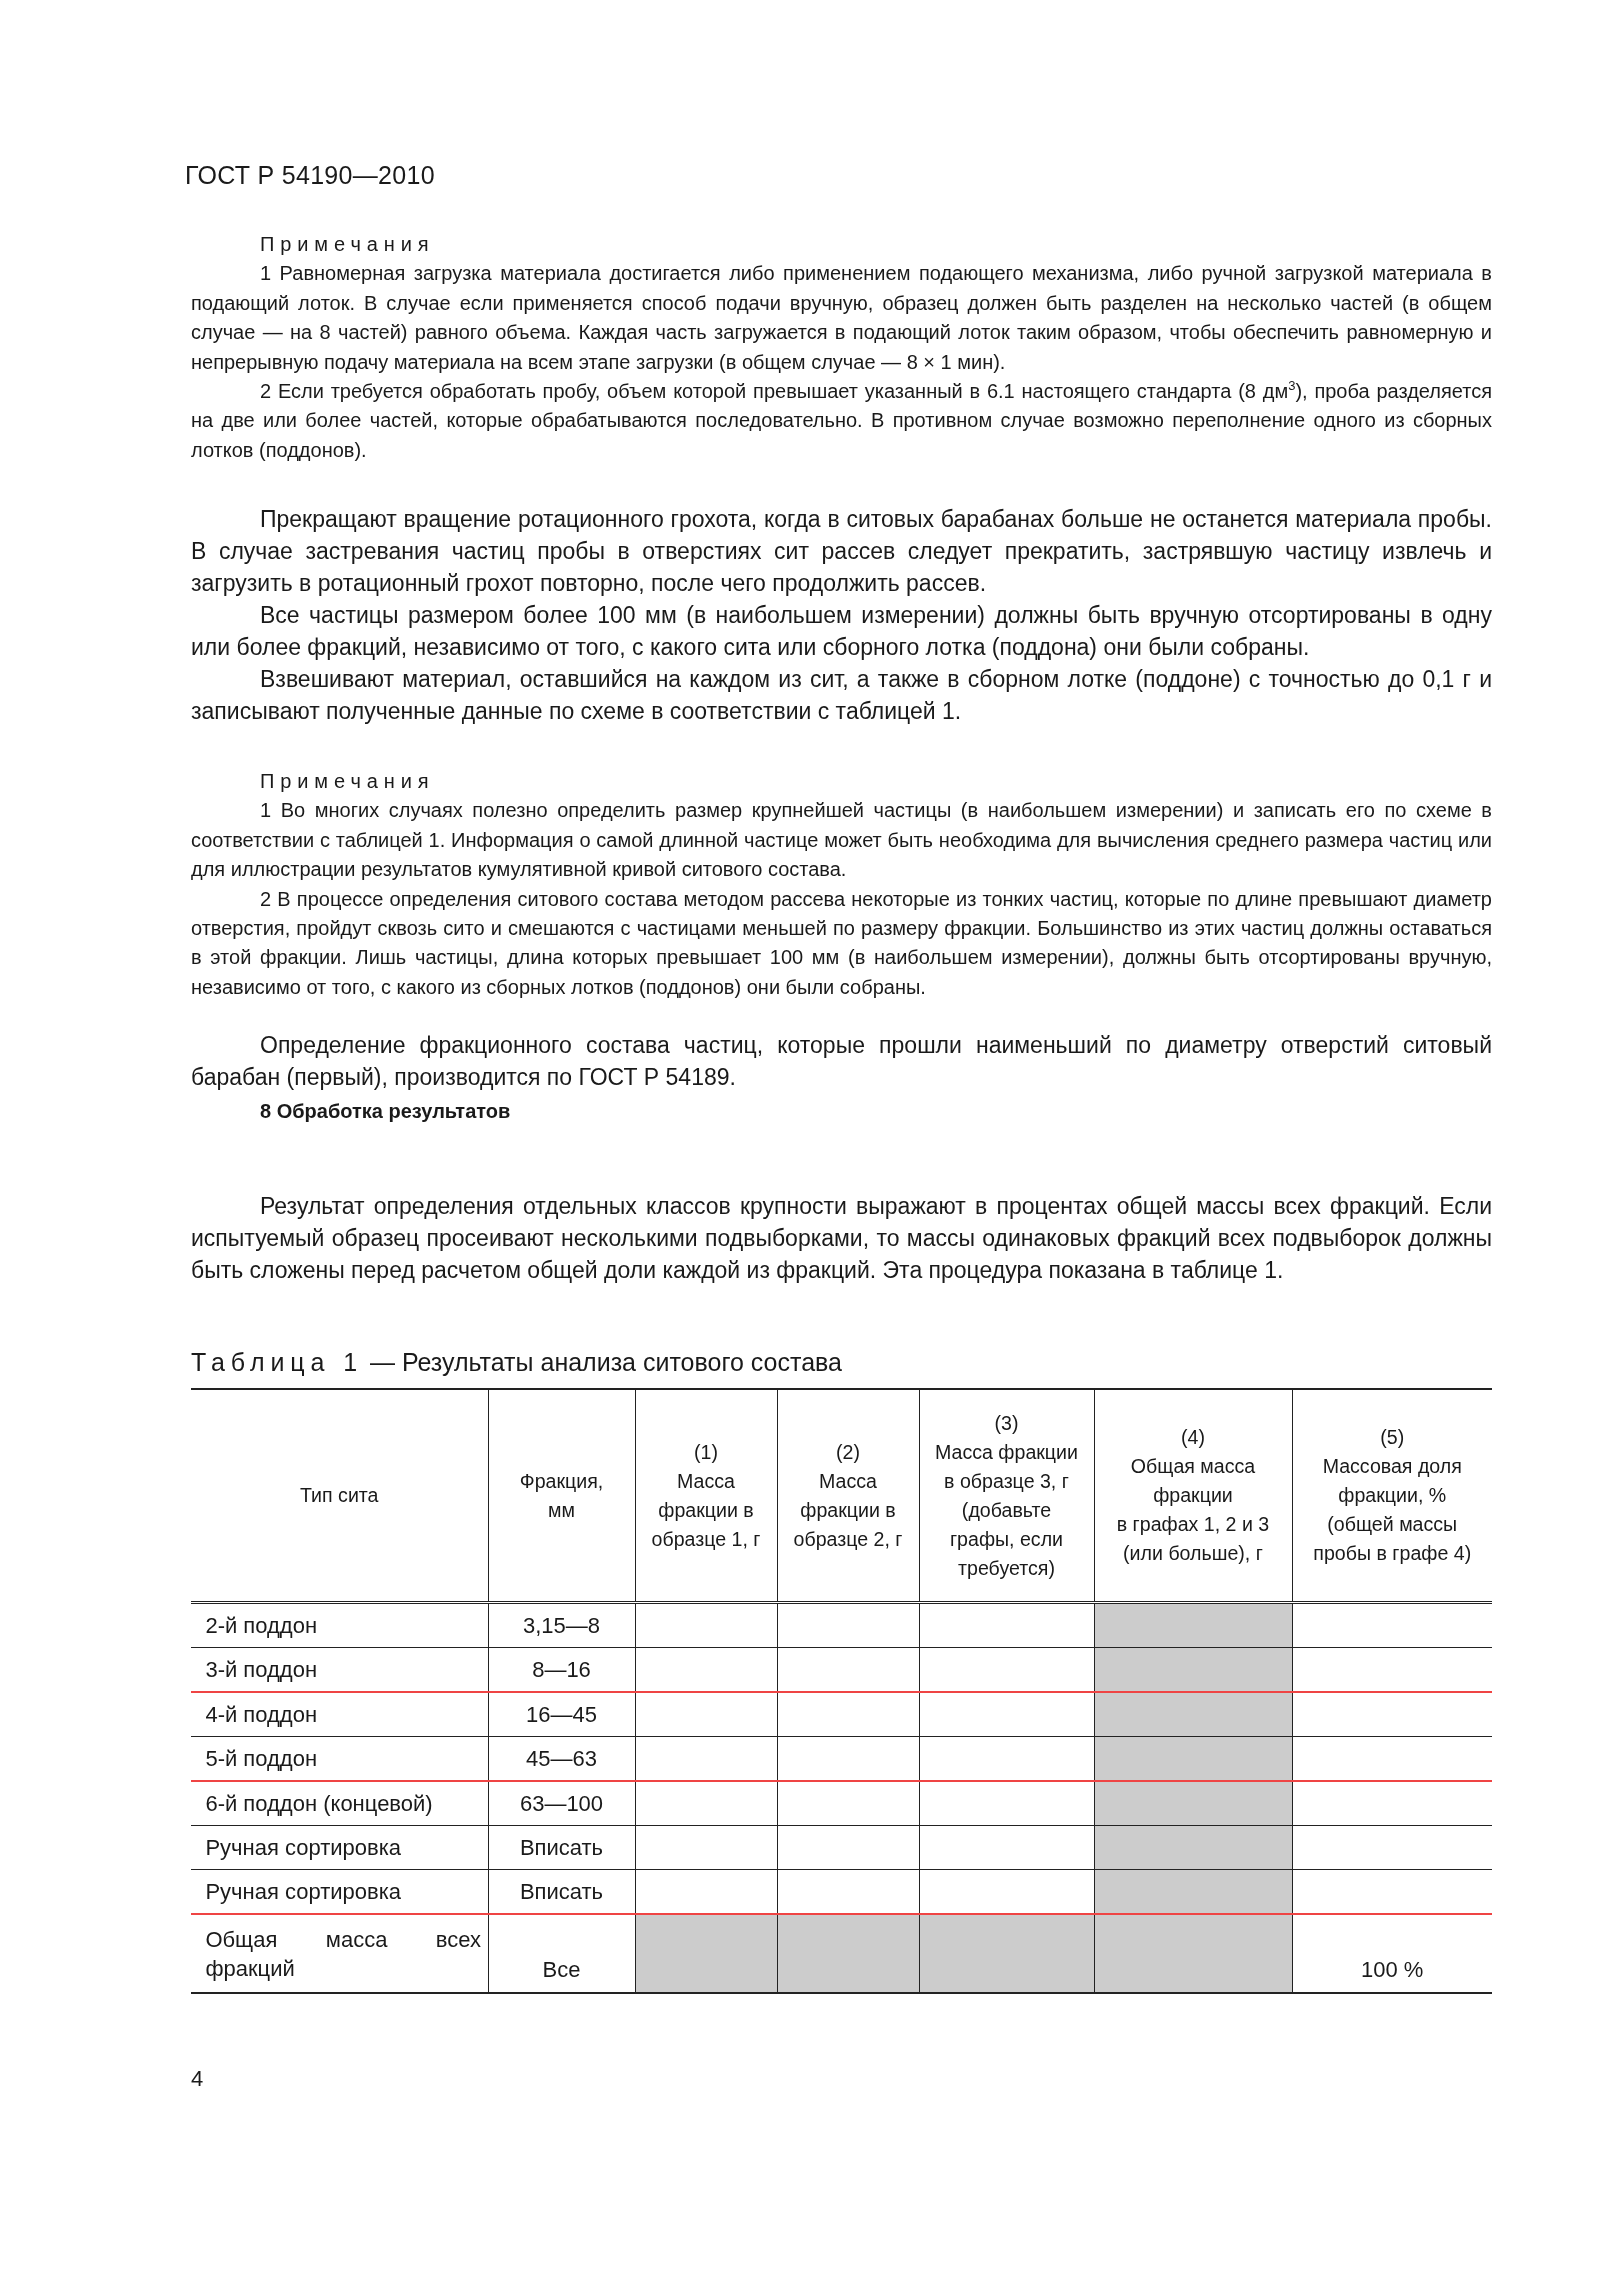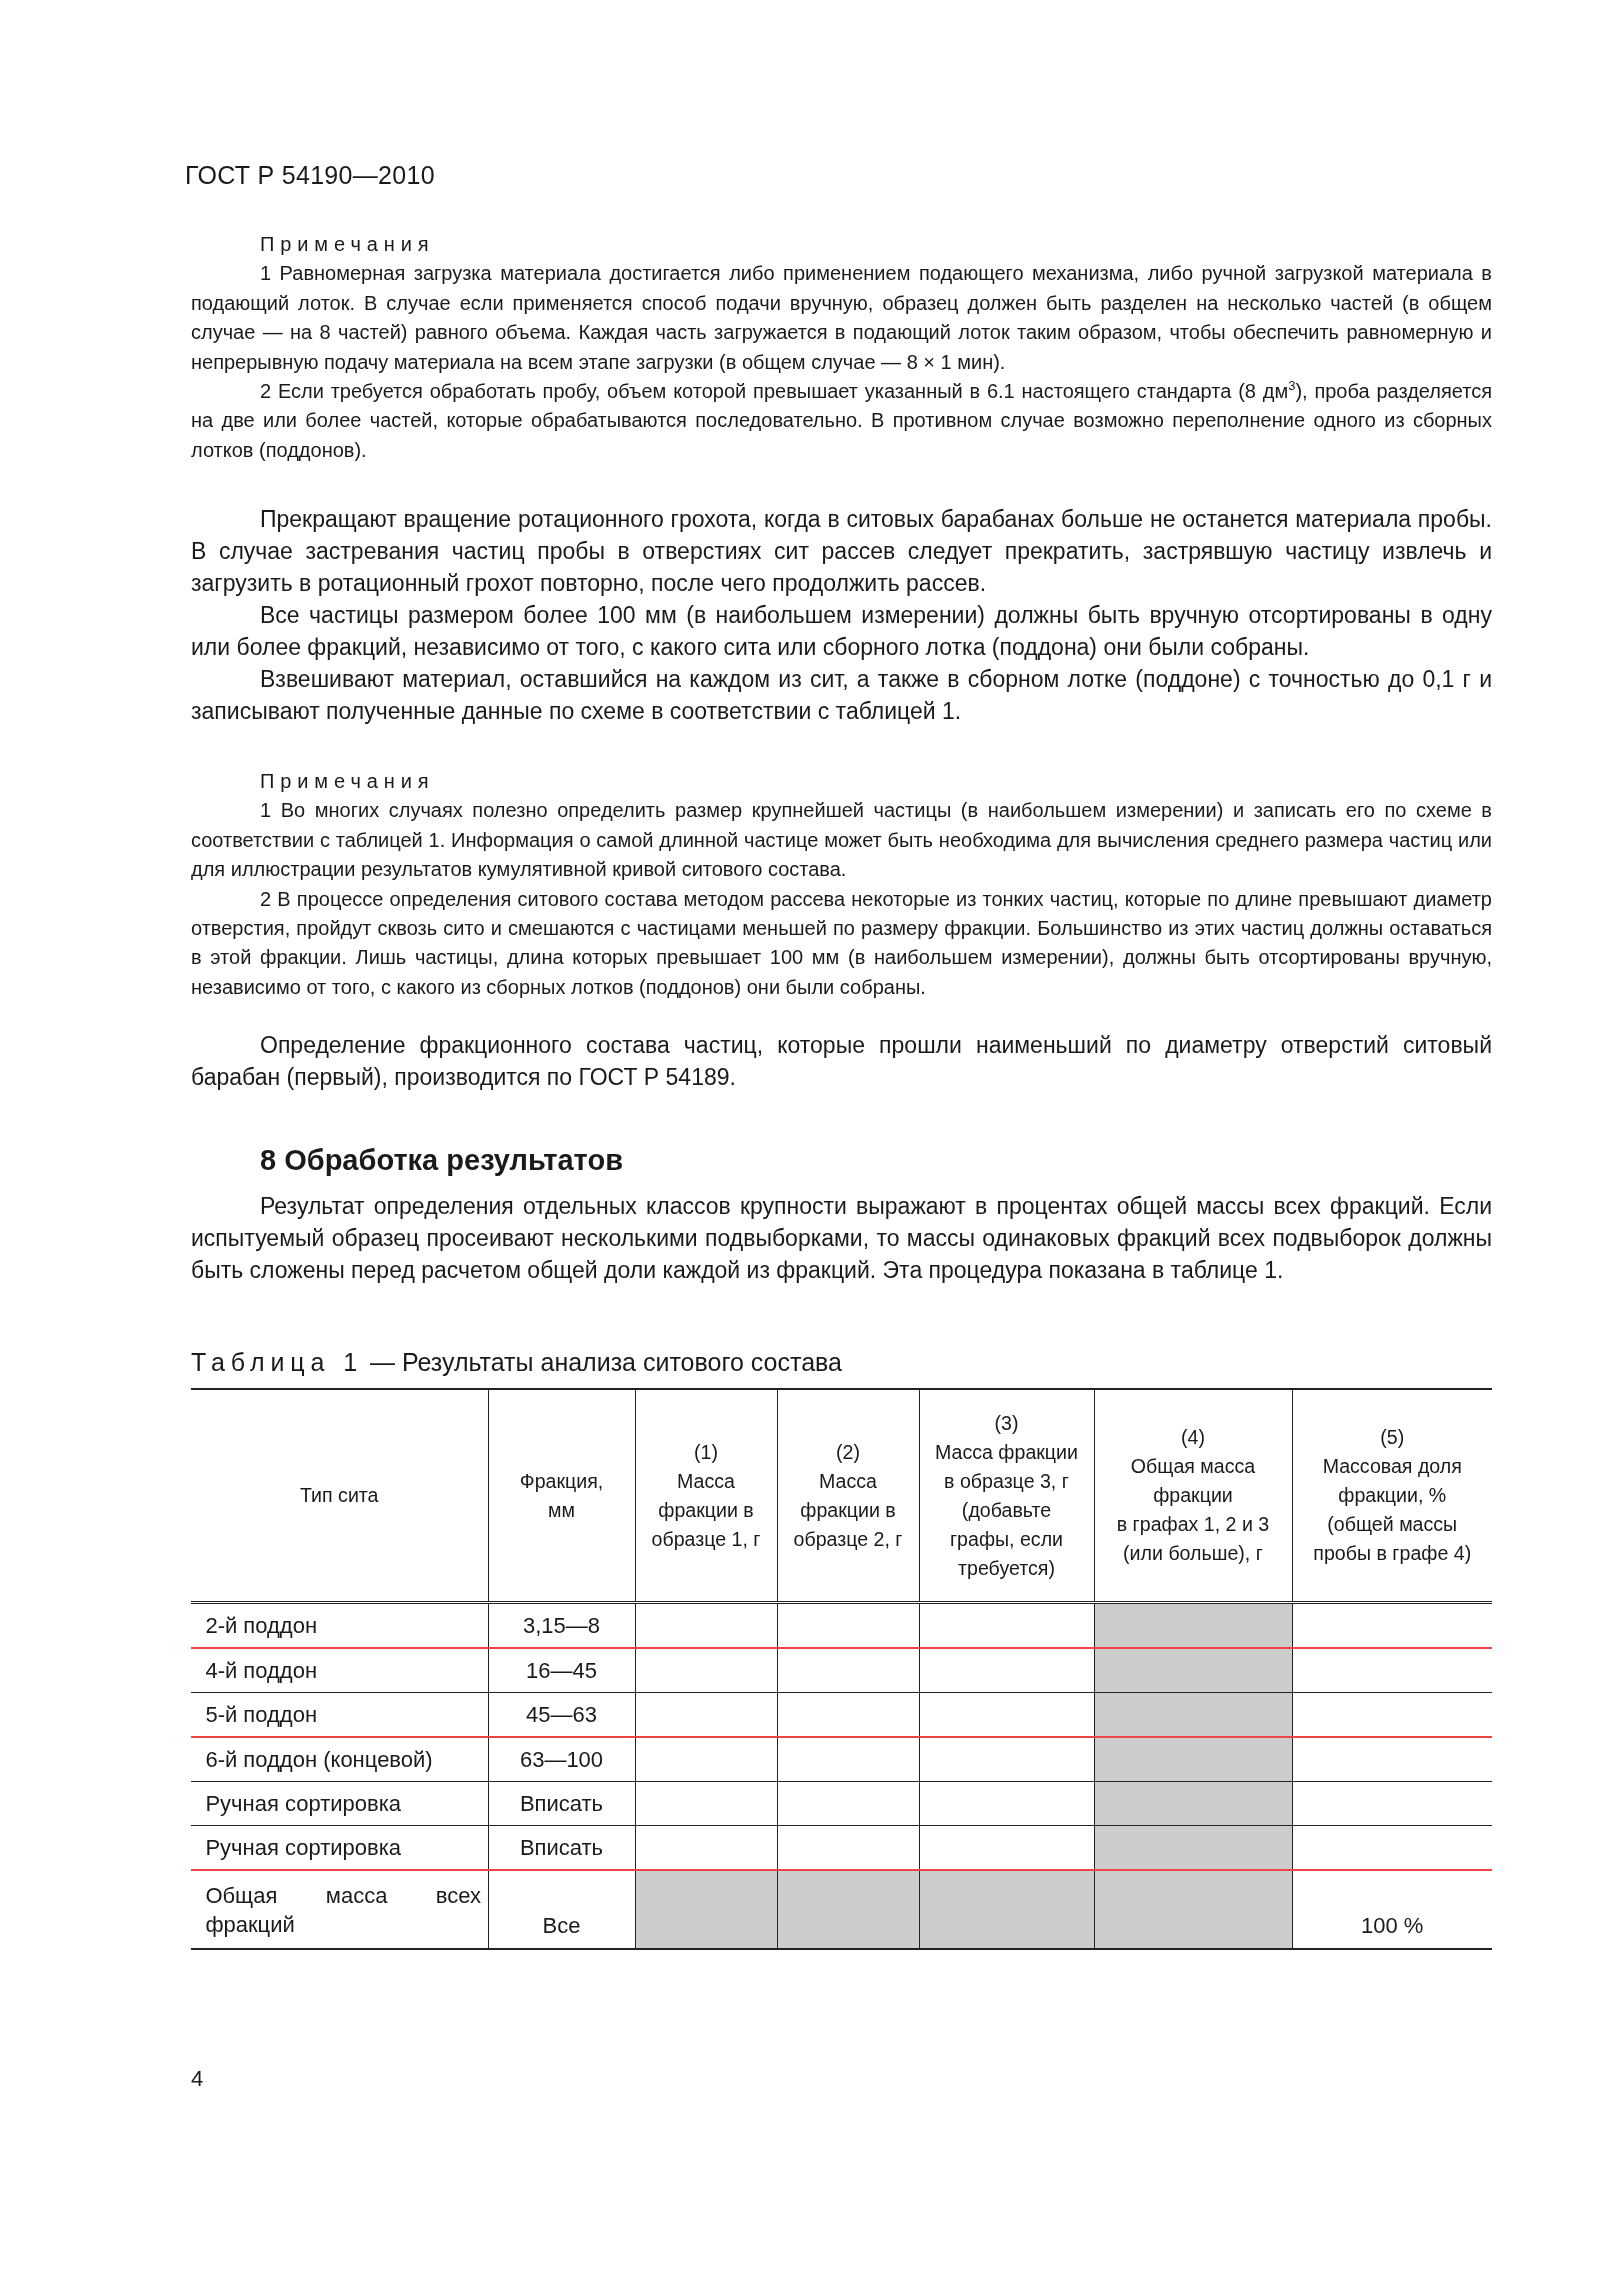--- a/index.html
+++ b/index.html
@@ -4,21 +4,21 @@
 <style>
   html, body { margin:0; padding:0; background:#ffffff; }
   body { width:1623px; height:2295px; position:relative; overflow:hidden;
          font-family:"Liberation Sans", sans-serif; color:#1a1a1a; }
   .abs { position:absolute; }
   .doc-header { left:185px; top:161px; font-size:25px; font-weight:normal; letter-spacing:0.3px; }
   .note-block { left:191px; width:1301px; font-size:20px; line-height:29.4px; text-align:justify; }
   .note-title { letter-spacing:5.9px; padding-left:69px; }
   .indent { text-indent:69px; }
   .body-block { left:191px; width:1301px; font-size:23px; line-height:32px; text-align:justify; }
-  .section-title { left:260px; top:1144px; font-size:29px; font-weight:bold; }
+  .section-title { left:260px; top:1100px; font-size:20px; font-weight:bold; }
   .caption { left:191px; top:1348px; font-size:25px; }
   .caption .spaced { letter-spacing:5.9px; }
   .page-number { left:191px; top:2066px; font-size:22px; }
 
   table.t { position:absolute; left:191px; top:1388px; width:1301px; border-collapse:collapse;
             table-layout:fixed; font-size:19.6px; }
   table.t td, table.t th { border:1px solid #222; padding:0 6.5px; font-weight:normal; }
   table.t thead th { height:211px; text-align:center; vertical-align:middle; line-height:29px; border-bottom:3.3px double #222; }
   table.t thead tr { border-top:2px solid #222; }
   table.t tbody td { height:43px; font-size:22px; vertical-align:middle; }
@@ -115,20 +115,29 @@
   <tbody>
     <tr>
       <td class="name">2-й поддон</td>
       <td class="frac">3,15—8</td>
       <td></td>
         <td></td>
         <td></td>
       <td class="shade"></td>
         <td></td>
     </tr>
+    <tr>
+      <td class="name">3-й поддон</td>
+      <td class="frac">8—16</td>
+      <td></td>
+        <td></td>
+        <td></td>
+      <td class="shade"></td>
+        <td></td>
+    </tr>
     <tr class="thick">
       <td class="name">4-й поддон</td>
       <td class="frac">16—45</td>
       <td></td>
         <td></td>
         <td></td>
       <td class="shade"></td>
         <td></td>
     </tr>
     <tr>

